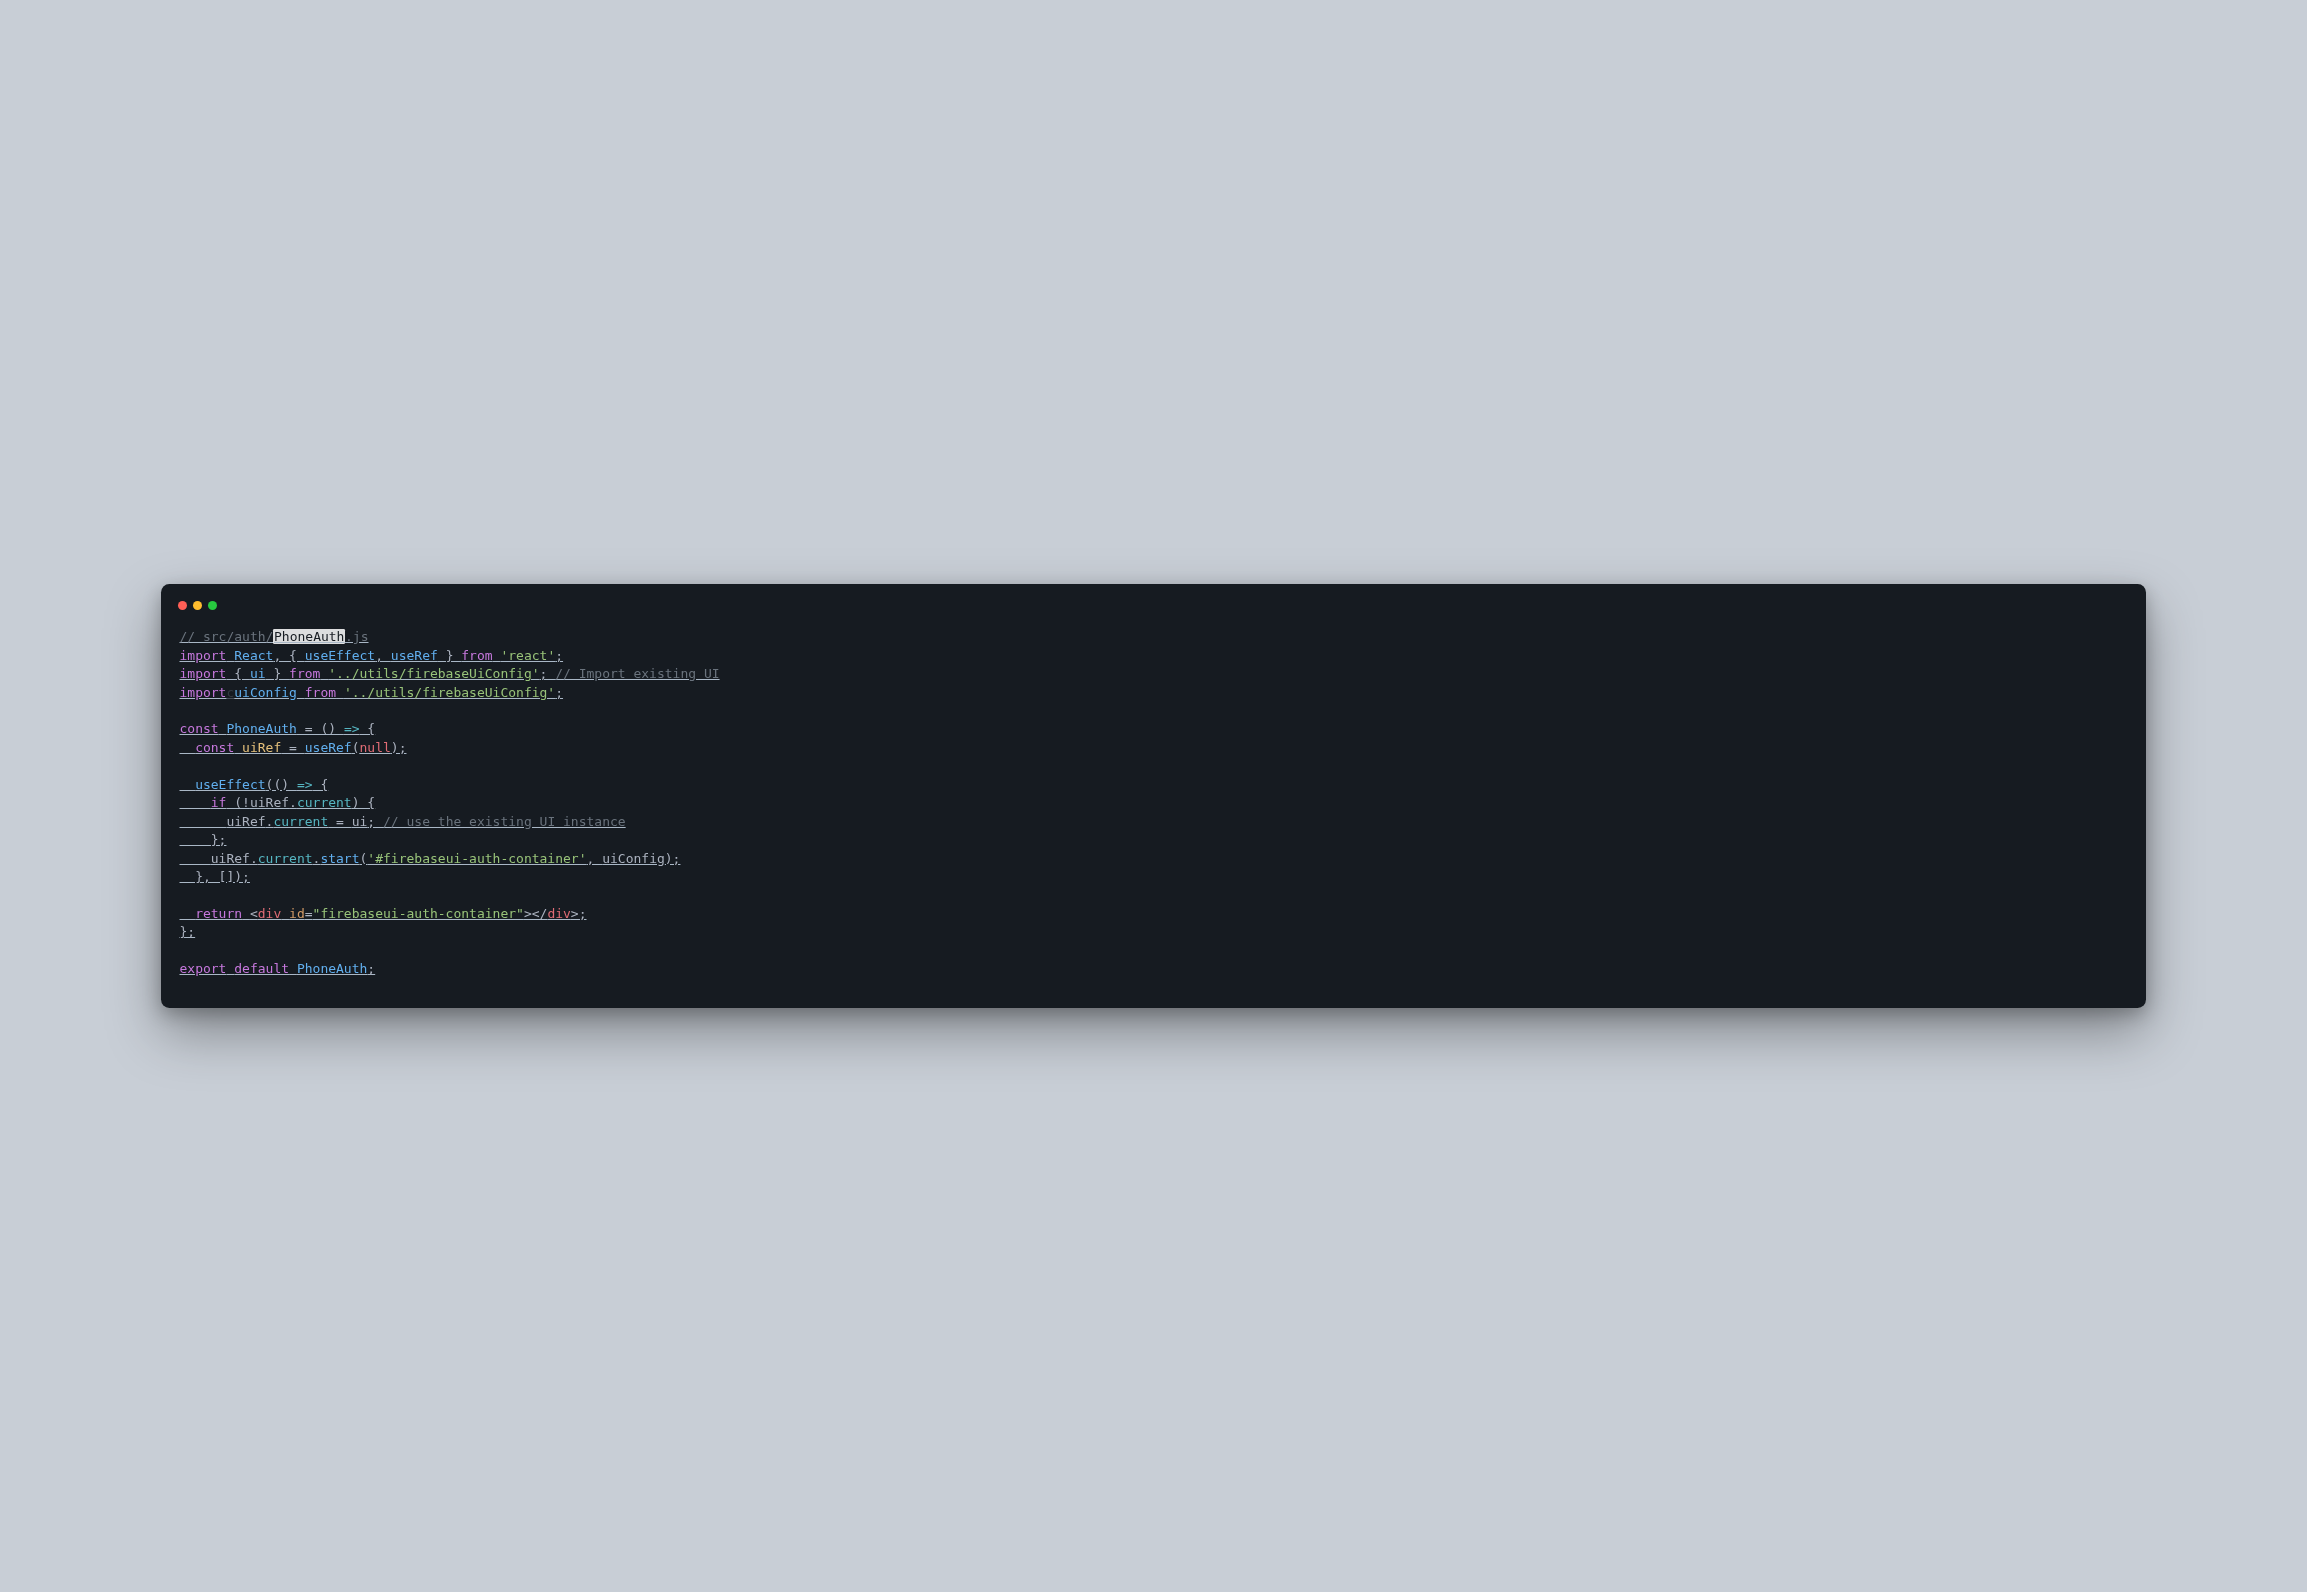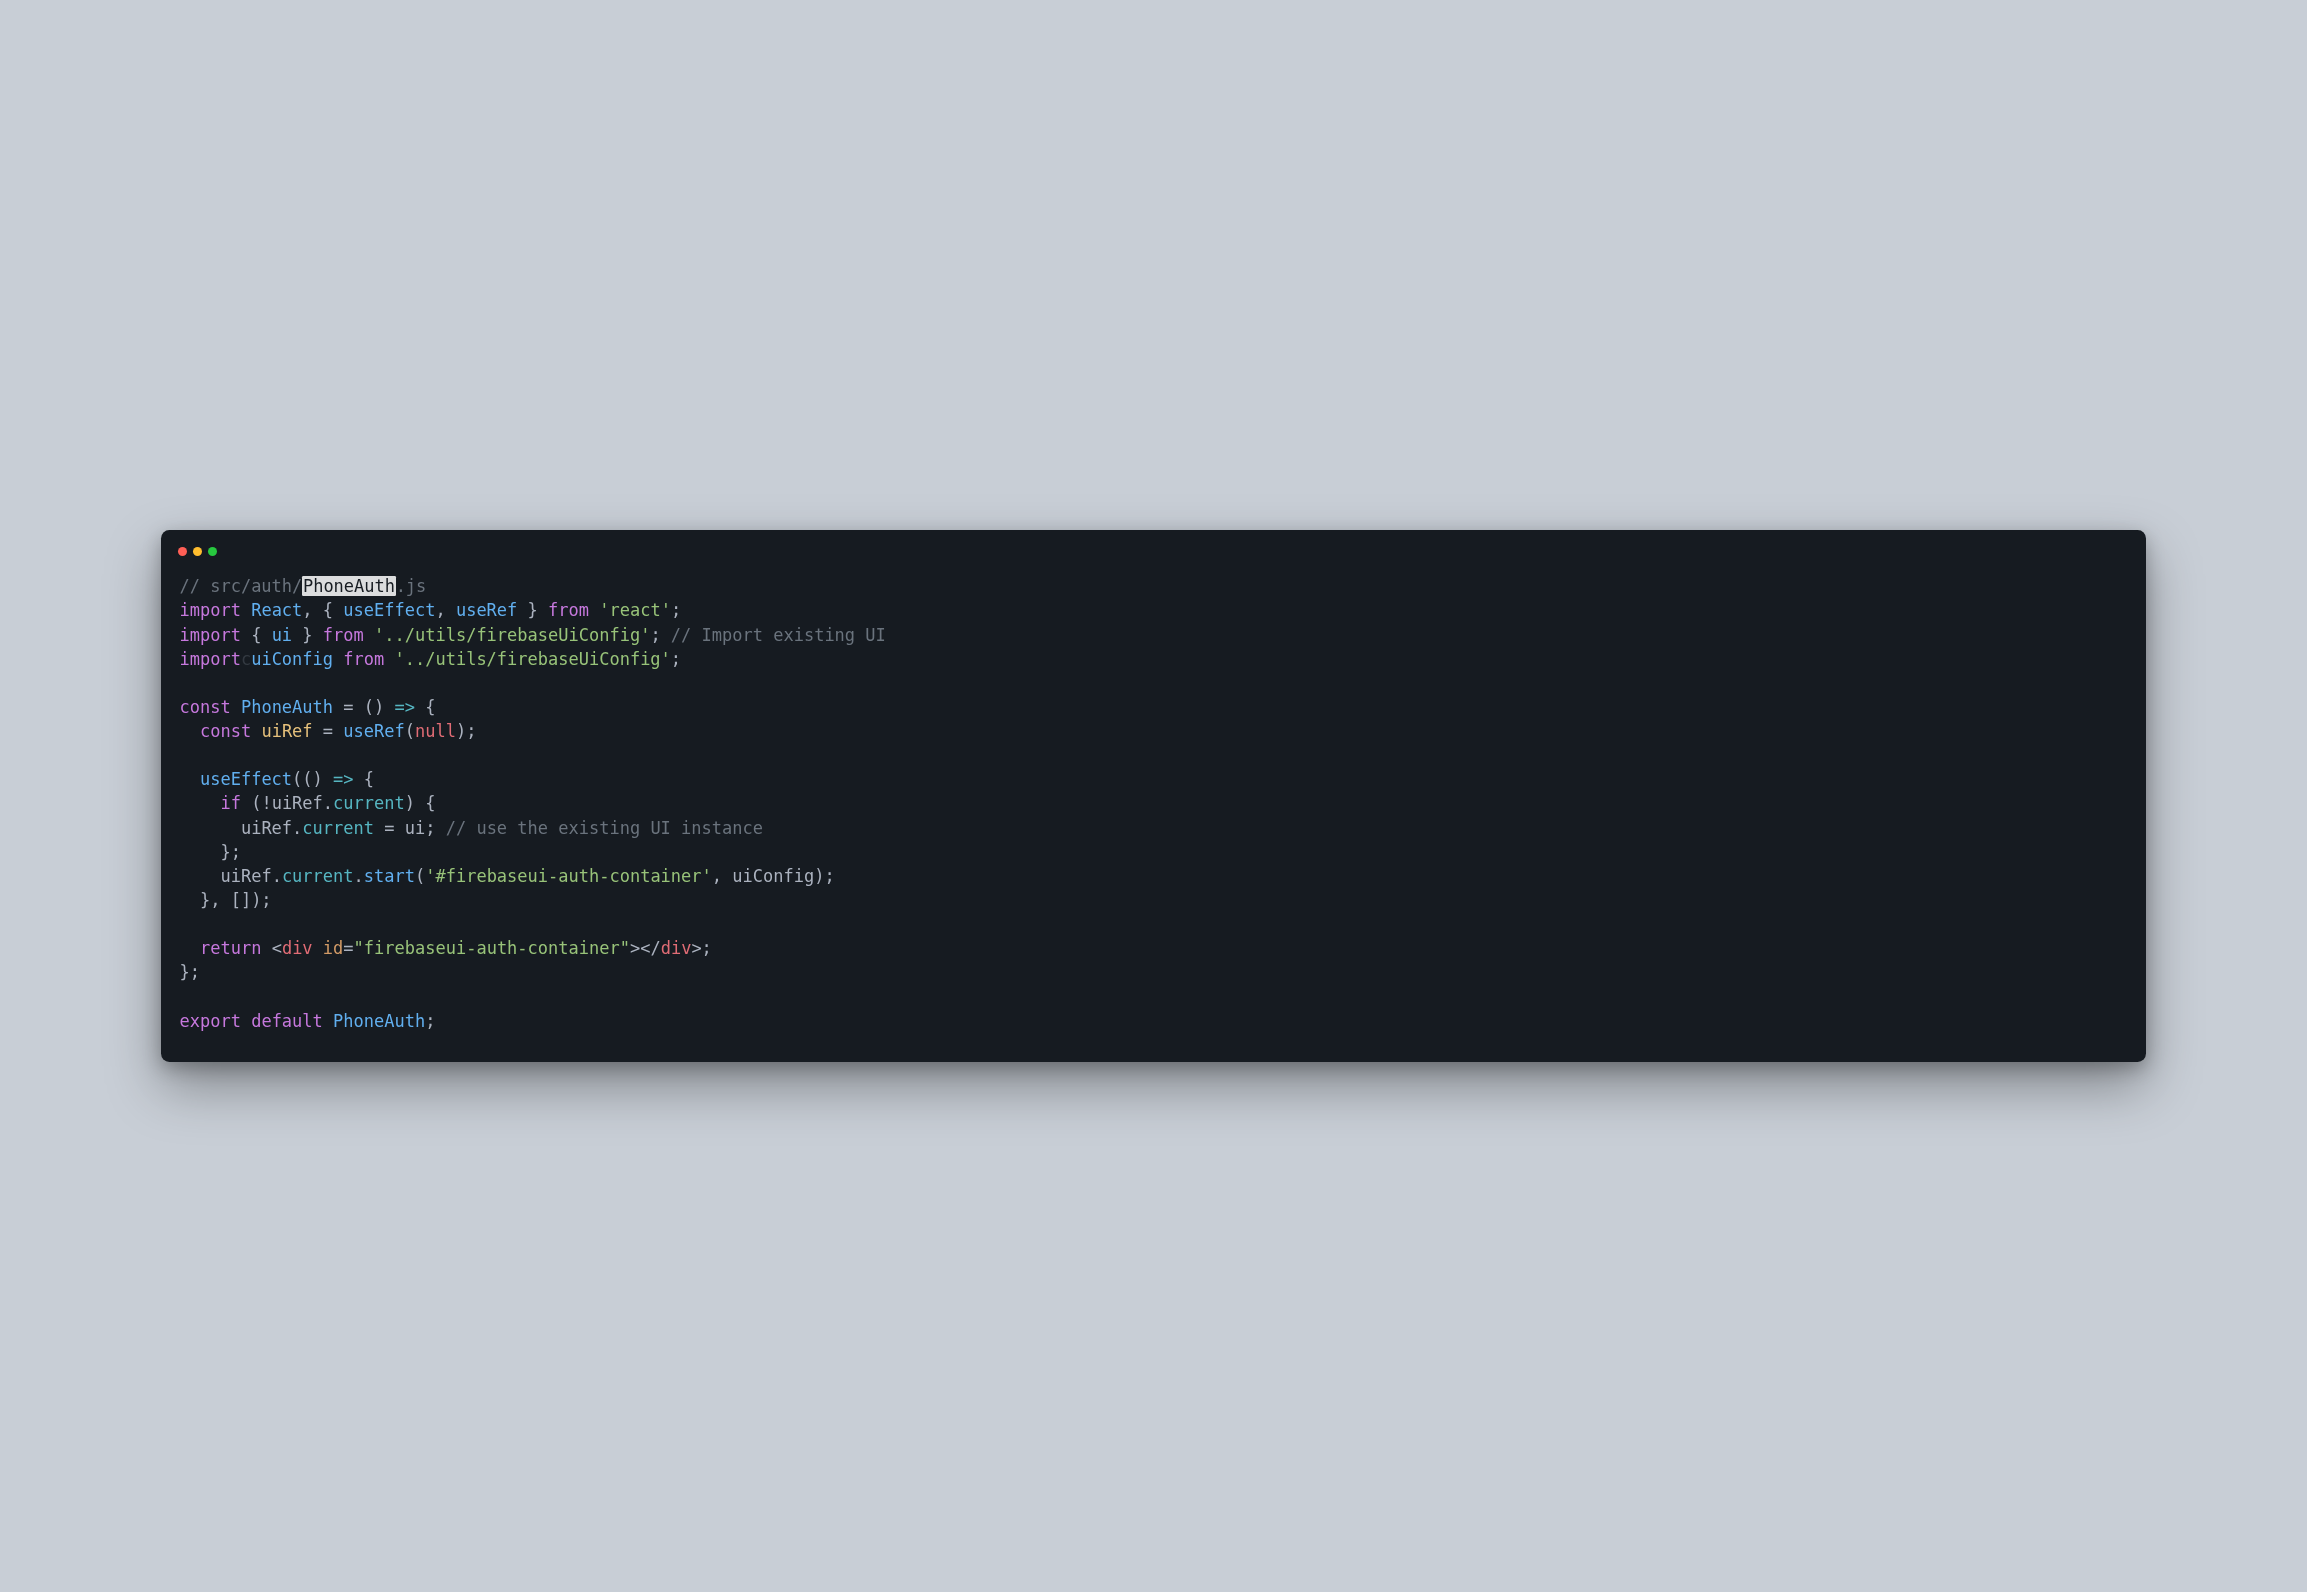--- a/index.html
+++ b/index.html
@@ -27,25 +27,26 @@
   }
   .dot {
     width: 9px; height: 9px; border-radius: 50%;
   }
   .dot.red    { background: #ff5f56; }
   .dot.yellow { background: #ffbd2e; }
   .dot.green  { background: #27c93f; }
 
   pre.code {
     padding: 7.2px 18px 0 18px;
-    font-size: 17px;
+    font-size: 13px;
     line-height: 1.42;
     color: #a9b7c6;
     white-space: pre;
     overflow-x: auto;
+    text-decoration: underline;
   }
 
   
   .cm  { color: #6a737d; }          
   .kw  { color: #c678dd; }          
   .fn  { color: #61afef; }          
   .id  { color: #abb2bf; }          
   .pn  { color: #abb2bf; }          
   .str { color: #98c379; }          
   .nul { color: #e06c75; }          

